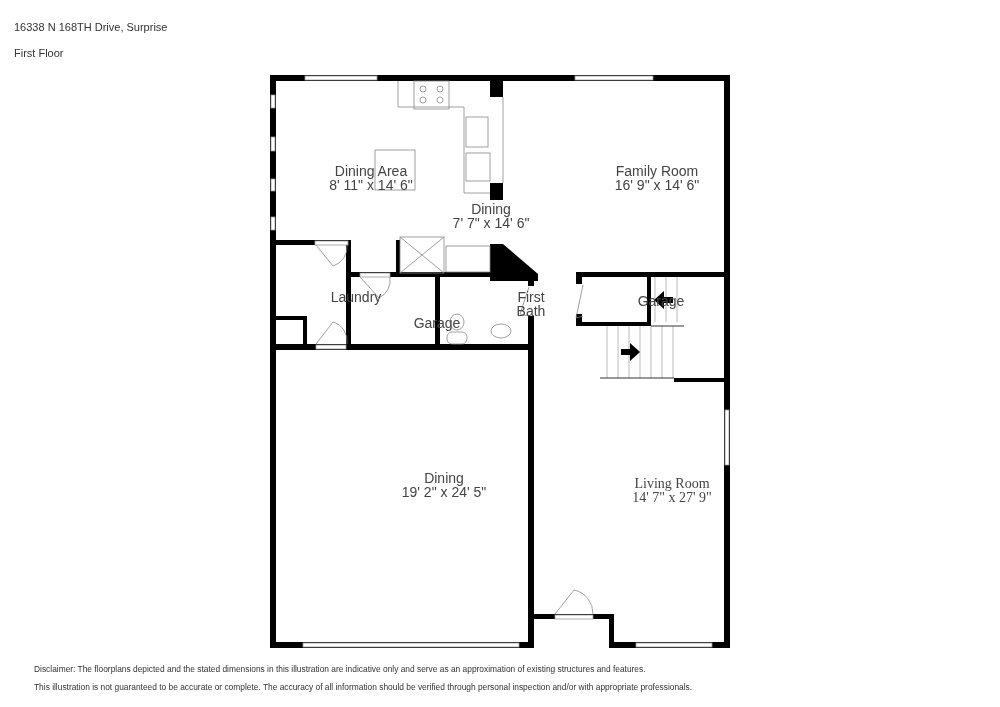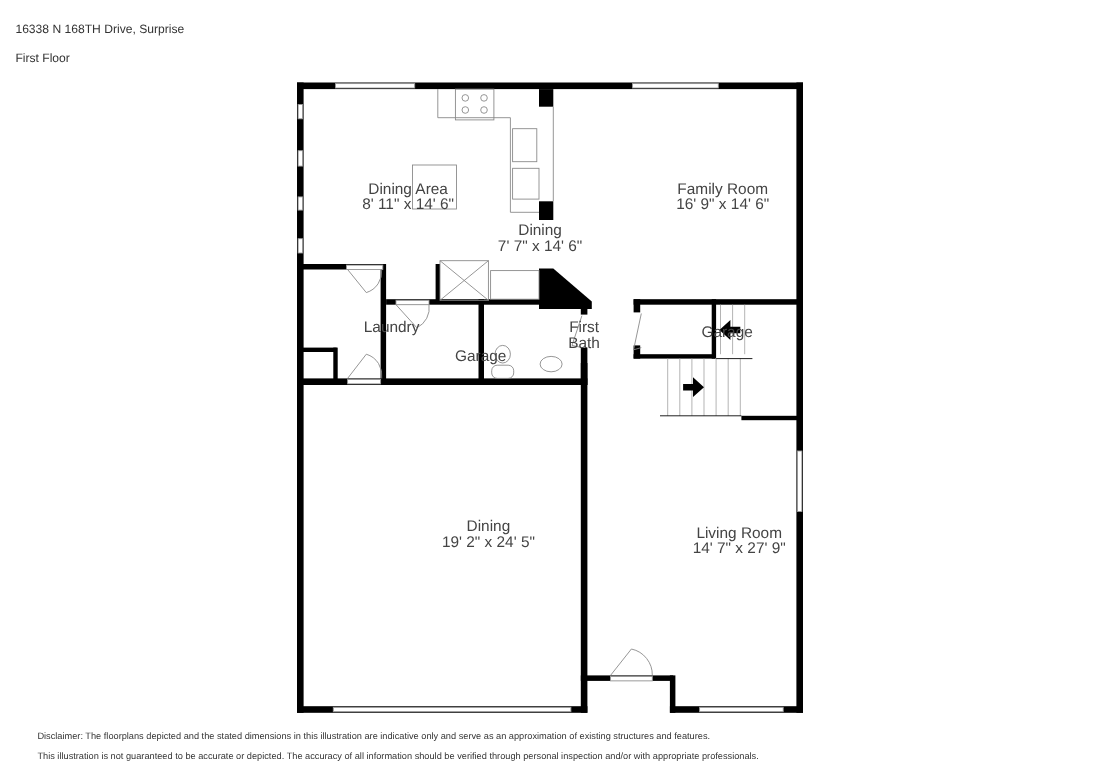--- a/index.html
+++ b/index.html
@@ -159,19 +159,19 @@
   <div>First</div>
   <div>Bath</div>
 </div>
 <div class="lbl" style="left:618px;top:294px;">
   <div>Garage</div>
 </div>
 <div class="lbl" style="left:401px;top:471px;">
   <div>Dining</div>
   <div>19' 2" x 24' 5"</div>
 </div>
-<div class="lbl" style="left:629px;top:477px;">
+<div class="lbl" style="left:629px;top:477px;font-family:Liberation Serif, serif;">
   <div>Living Room</div>
   <div>14' 7" x 27' 9"</div>
 </div>
 
 <div class="disc l1">Disclaimer: The floorplans depicted and the stated dimensions in this illustration are indicative only and serve as an approximation of existing structures and features.</div>
-<div class="disc l2">This illustration is not guaranteed to be accurate or depicted. The accuracy of all information should be verified through personal inspection and/or with appropriate professionals.</div>
+<div class="disc l2">This illustration is not guaranteed to be accurate or complete. The accuracy of all information should be verified through personal inspection and/or with appropriate professionals.</div>
 
 </body></html>

